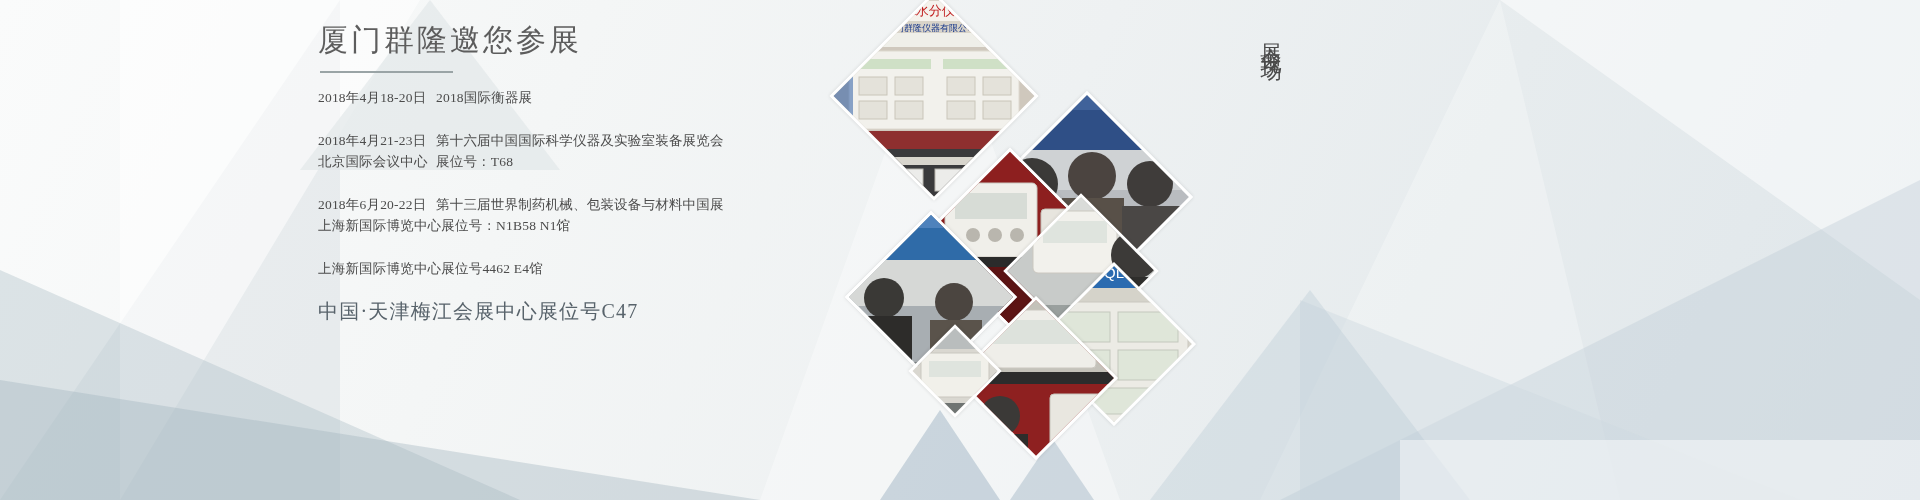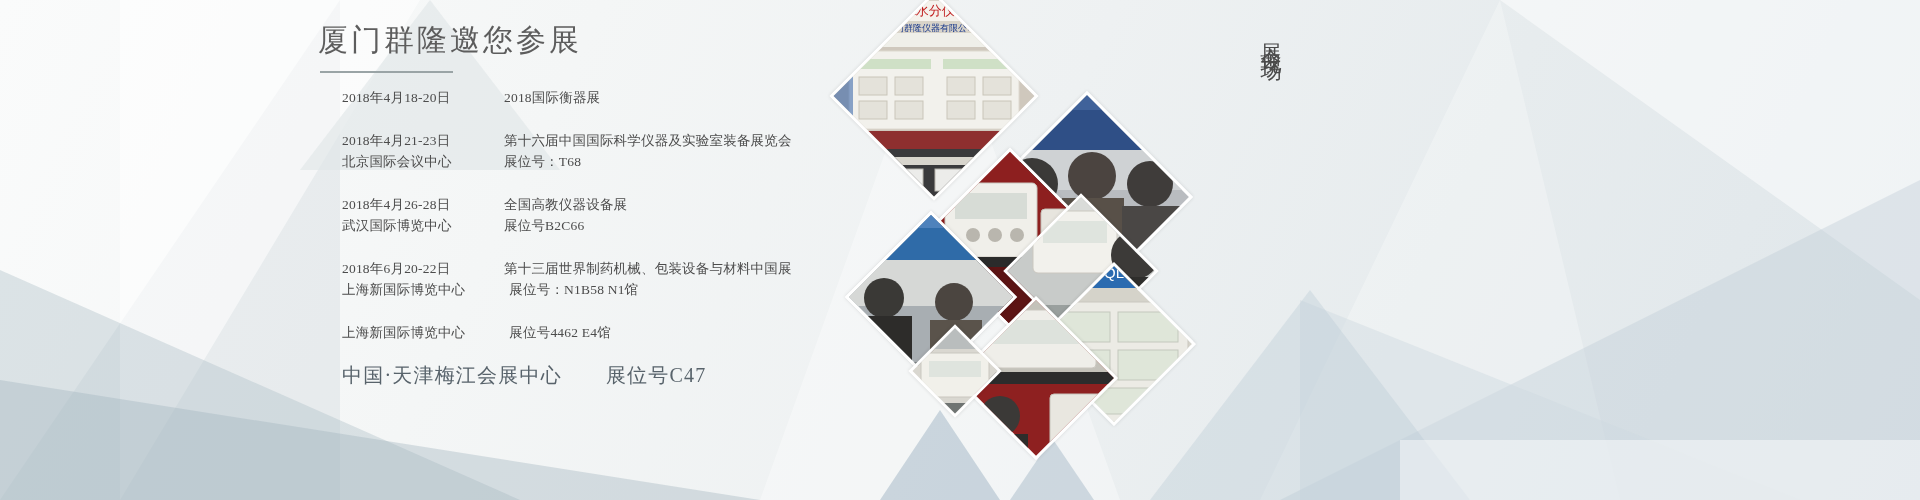--- a/index.html
+++ b/index.html
@@ -85,22 +85,22 @@
   }
 
   .event { margin-bottom:22px; }
   .event-line {
     font-size:13.5px;
     color:#4c4c4c;
     line-height:21px;
     white-space:pre;
     letter-spacing:0.2px;
   }
-  .event-line .col-a { display:inline-block; min-width:118px;margin-left:24px; }
-  .event-line .col-b { display:inline-block;margin-left:44px; }
+  .event-line .col-a { display:inline-block; min-width:118px; }
+  .event-line .col-b { display:inline-block; }
 
   .event.last .event-line { color:#58636b; letter-spacing:0.4px; }
   .event.last .event-line.l2 { font-size:20px; letter-spacing:1.2px; }
 
   
   #vertical-label {
     position:absolute; left:1252px; top:26px;
     width:34px;
     font-size:21px;
     color:#4a4a4a;
@@ -155,24 +155,20 @@
 
     <div class="event">
       <div class="event-line"><span class="col-a">2018年4月18-20日</span><span class="col-b">2018国际衡器展</span></div>
     </div>
 
     <div class="event">
       <div class="event-line"><span class="col-a">2018年4月21-23日</span><span class="col-b">第十六届中国国际科学仪器及实验室装备展览会</span></div>
       <div class="event-line"><span class="col-a">北京国际会议中心</span><span class="col-b">展位号：T68</span></div>
     </div>
 
-    <div class="event">
-      <div class="event-line"><span class="col-a">2018年4月26-28日</span><span class="col-b">全国高教仪器设备展</span></div>
-      <div class="event-line"><span class="col-a">武汉国际博览中心</span><span class="col-b">展位号B2C66</span></div>
-    </div>
 
     <div class="event">
       <div class="event-line"><span class="col-a">2018年6月20-22日</span><span class="col-b">第十三届世界制药机械、包装设备与材料中国展</span></div>
       <div class="event-line"><span class="col-a">上海新国际博览中心</span><span class="col-b">展位号：N1B58 N1馆</span></div>
     </div>
 
     <div class="event">
       <div class="event-line"><span class="col-a">上海新国际博览中心</span><span class="col-b">展位号4462 E4馆</span></div>
     </div>
 

